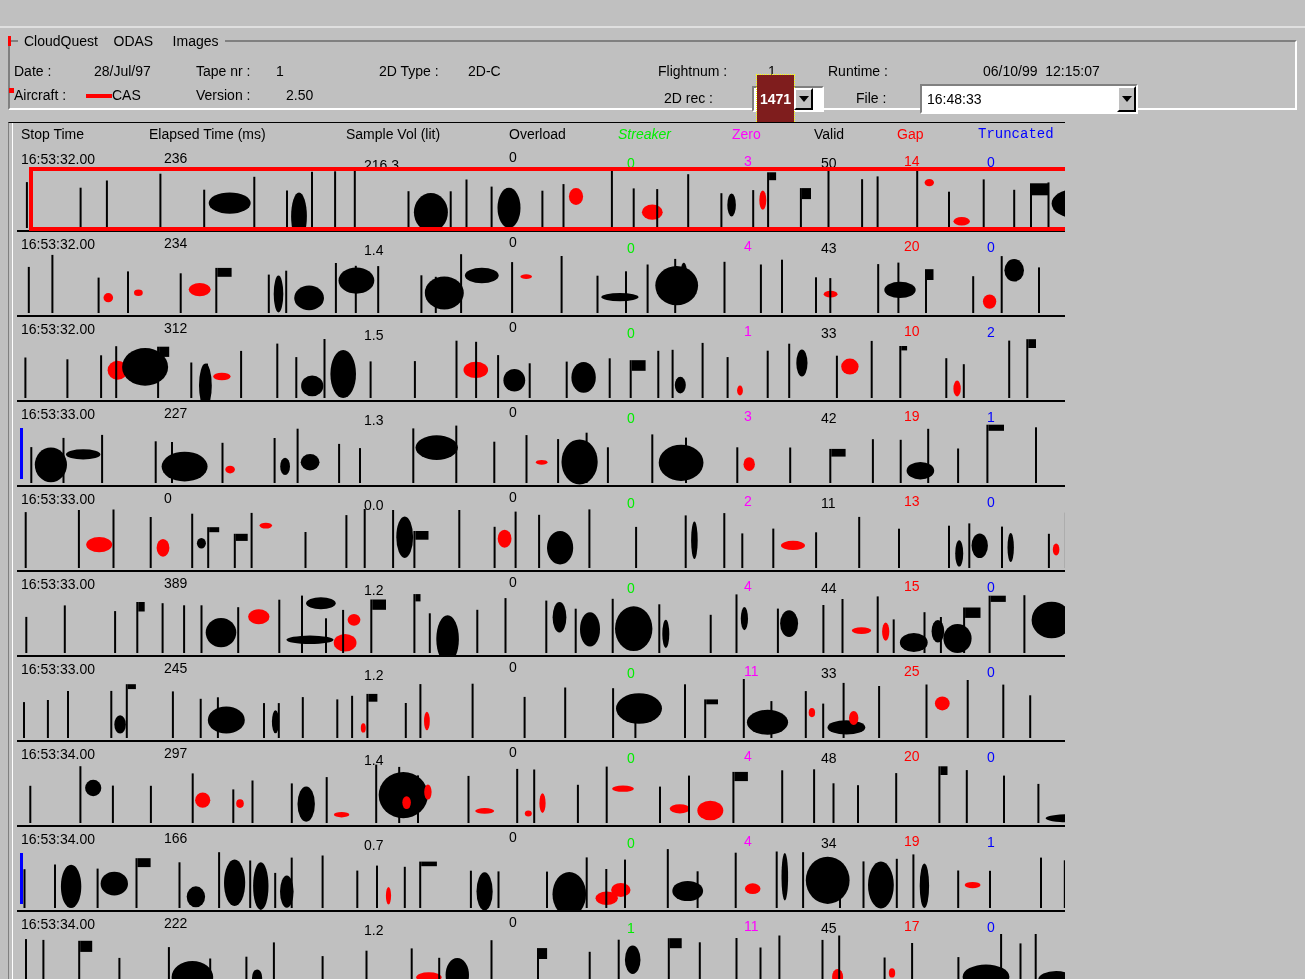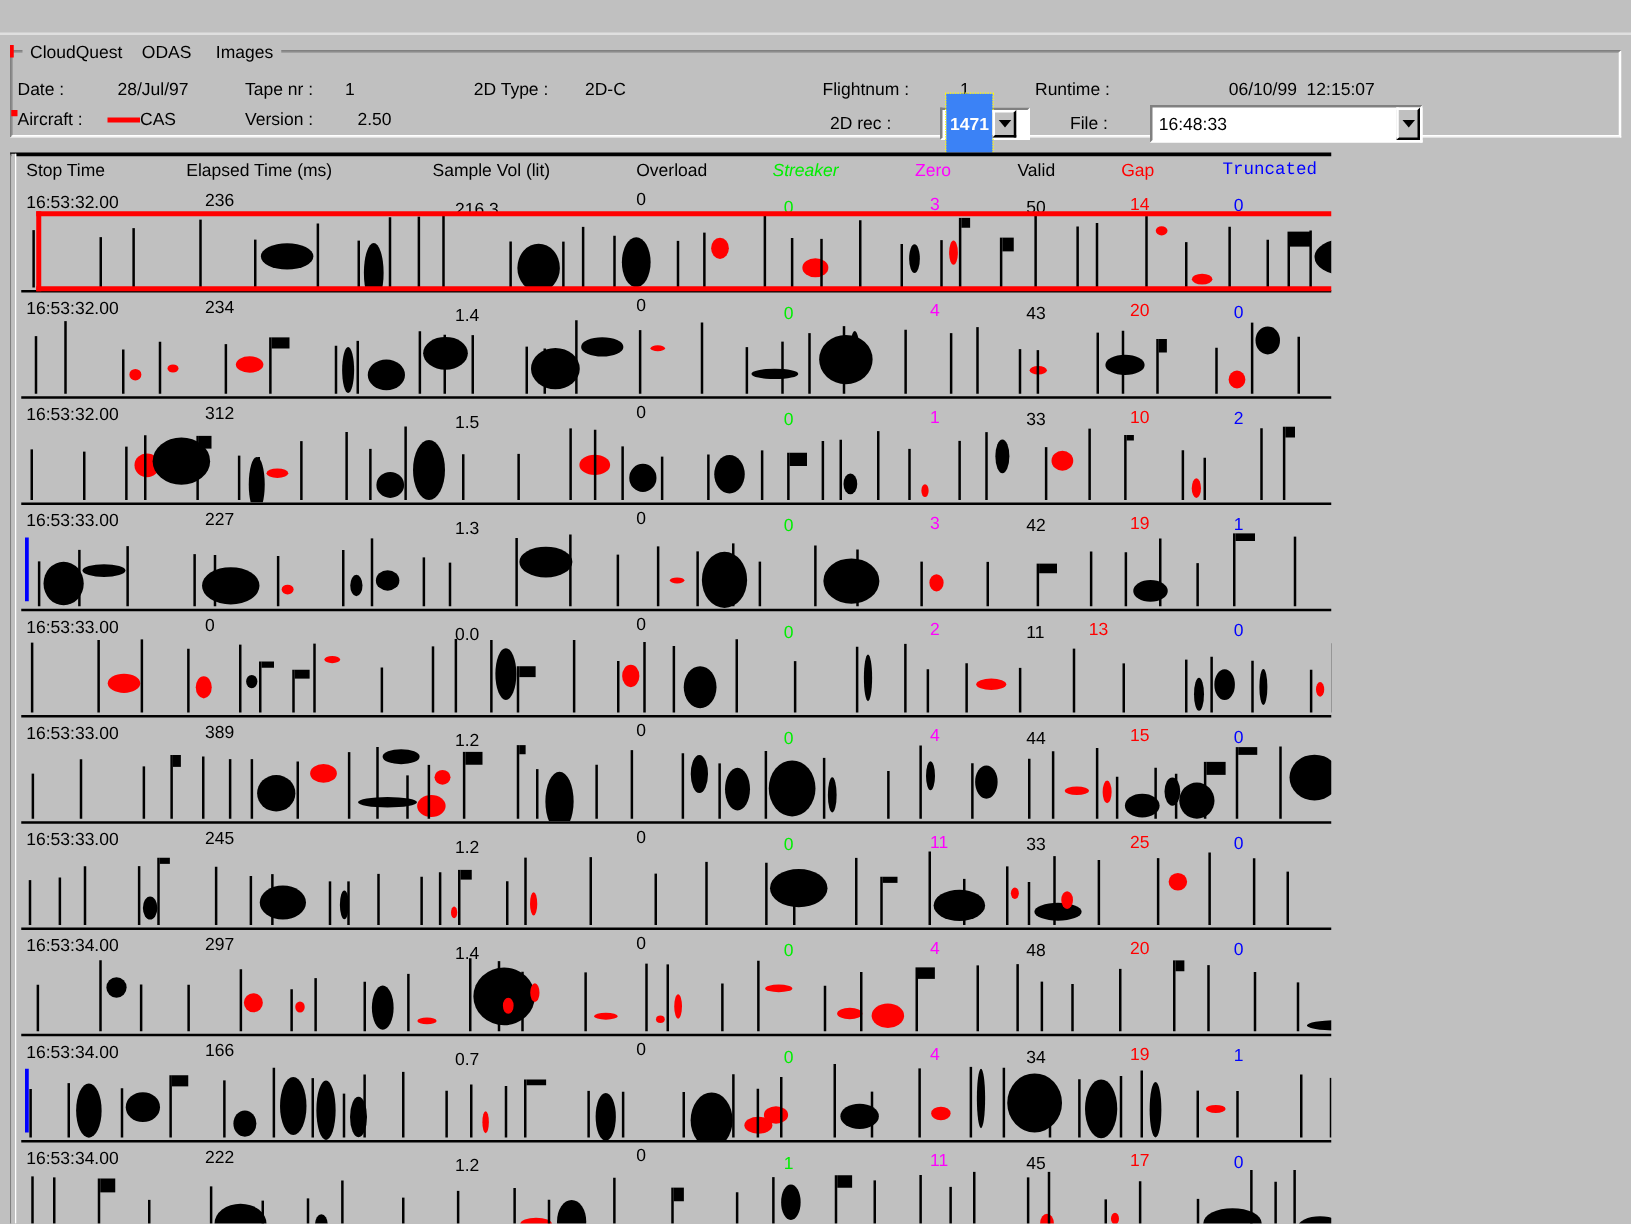--- a/index.html
+++ b/index.html
@@ -57,29 +57,29 @@
     display:flex;align-items:center;
   }
   .combo .txt{padding-left:5px;font-size:14px;white-space:pre;flex:1;}
   .combo .arrow{
     width:19px;height:100%;background:#c0c0c0;
     border:2px solid;border-color:#ffffff #000000 #000000 #ffffff;
     box-sizing:border-box;display:flex;align-items:center;justify-content:center;
   }
   .tri{width:0;height:0;border-left:5px solid transparent;border-right:5px solid transparent;border-top:6px solid #000;}
   .sel-2drec{
-    background:#3b82f6;color:#ffffff;font-size:14px;font-weight:bold;
+    background:#7f1d1d;color:#ffffff;font-size:14px;font-weight:bold;
     padding:16px 3px;margin-left:3px;outline:1px dotted #ffff00;white-space:pre;
   }
 
   
   .data-panel{
     position:absolute;left:8px;top:122px;width:1057px;height:857px;
     background:#c0c0c0;
-    border-top:3px solid #000000;border-left:1px solid #808080;
+    border-top:1px solid #000000;border-left:1px solid #808080;
     box-sizing:border-box;overflow:hidden;
   }
   .panel-edge{
     position:absolute;left:9px;top:123px;width:4px;height:856px;
     background:#c0c0c0;border-right:1px solid #ffffff;box-sizing:border-box;
   }
 
   
   .colhdr{position:absolute;left:0;top:0;width:1297px;height:26px;}
   .colhdr .f{top:3px;}
@@ -484,21 +484,21 @@
         </div>
         <div class="row">
           <div class="vals">
             <span class="f c-black" style="left: 12px; top: 2px;">16:53:33.00</span>
             <span class="f c-black" style="left: 155px; top: 1px;">0</span>
             <span class="f c-black" style="left: 355px; top: 8px;">0.0</span>
             <span class="f c-black" style="left: 500px; top: 0px;">0</span>
             <span class="f c-green" style="left: 618px; top: 6px;">0</span>
             <span class="f c-magenta" style="left: 735px; top: 4px;">2</span>
             <span class="f c-black" style="left: 812px; top: 6px;">11</span>
-            <span class="f c-red" style="left: 862px; top: 4px; text-align: right;">13</span>
+            <span class="f c-red" style="left: 895px; top: 4px; text-align: right;">13</span>
             <span class="f c-blue" style="left: 978px; top: 5px;">0</span>
           </div>
           <div class="strip">
             <svg width="1290" height="61" viewBox="0 0 1290 61">
               <rect x="7.7" y="3.1" width="2" height="55.9" fill="#000"></rect>
               <rect x="60.9" y="1.0" width="2" height="58.0" fill="#000"></rect>
               <ellipse cx="82.2" cy="35.6" rx="13.0" ry="7.7" fill="#ff0000"></ellipse>
               <rect x="95.5" y="0.5" width="2" height="58.5" fill="#000"></rect>
               <rect x="132.7" y="8.0" width="2" height="51.0" fill="#000"></rect>
               <ellipse cx="146.0" cy="38.8" rx="6.4" ry="8.9" fill="#ff0000"></ellipse>

